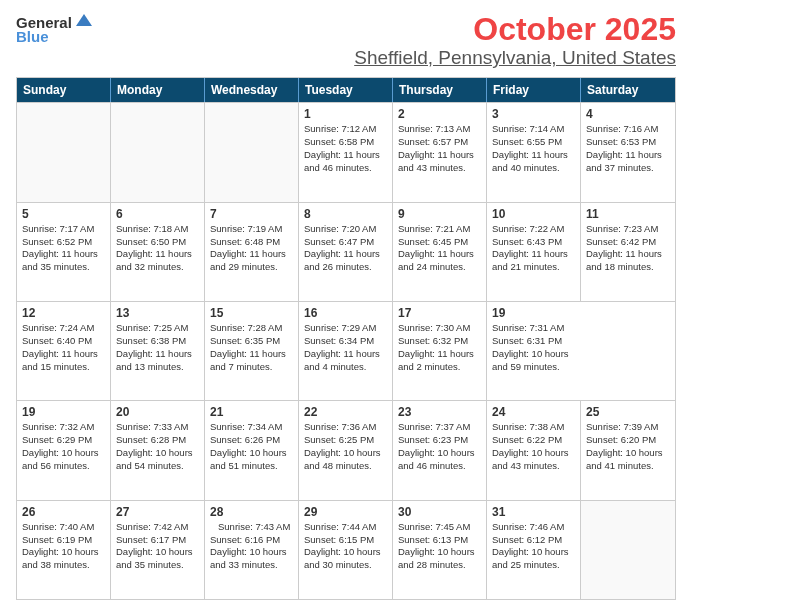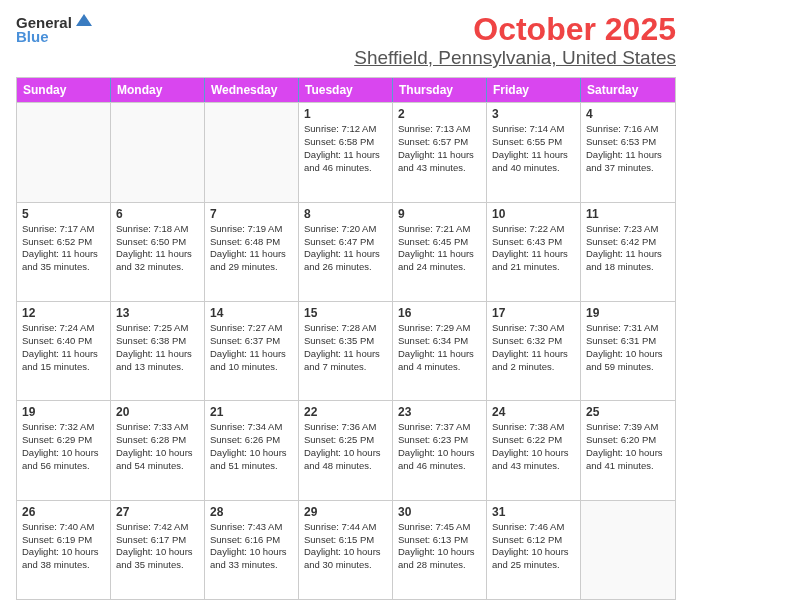--- a/index.html
+++ b/index.html
@@ -44,21 +44,21 @@
     }
     .calendar {
       flex: 1;
       display: flex;
       flex-direction: column;
       border: 1px solid #ccc;
     }
     .cal-header-row {
       display: grid;
       grid-template-columns: repeat(7, 1fr);
-      background: #d946ef;
+      background: #0c4a6e;
     }
     .cal-header-cell {
       color: #fff;
       font-size: 12px;
       font-weight: bold;
       padding: 5px 6px;
       text-align: left;
       border-right: 1px solid #5a9cd1;
     }
     .cal-header-cell:last-child { border-right: none; }
@@ -164,23 +164,20 @@
 Sunset: 6:42 PM
 Daylight: 11 hours and 18 minutes.</span></div>
         </div>
         <div class="cal-row">
           <div class="cal-cell"><span class="day-number">12</span><span style="white-space: pre-line;">Sunrise: 7:24 AM
 Sunset: 6:40 PM
 Daylight: 11 hours and 15 minutes.</span></div>
           <div class="cal-cell"><span class="day-number">13</span><span style="white-space: pre-line;">Sunrise: 7:25 AM
 Sunset: 6:38 PM
 Daylight: 11 hours and 13 minutes.</span></div>
-          <div class="cal-cell"><span class="day-number">14</span><span style="white-space: pre-line;">Sunrise: 7:27 AM
-Sunset: 6:37 PM
-Daylight: 11 hours and 10 minutes.</span></div>
           <div class="cal-cell"><span class="day-number">15</span><span style="white-space: pre-line;">Sunrise: 7:28 AM
 Sunset: 6:35 PM
 Daylight: 11 hours and 7 minutes.</span></div>
           <div class="cal-cell"><span class="day-number">16</span><span style="white-space: pre-line;">Sunrise: 7:29 AM
 Sunset: 6:34 PM
 Daylight: 11 hours and 4 minutes.</span></div>
           <div class="cal-cell"><span class="day-number">17</span><span style="white-space: pre-line;">Sunrise: 7:30 AM
 Sunset: 6:32 PM
 Daylight: 11 hours and 2 minutes.</span></div>
           <div class="cal-cell"><span class="day-number">19</span><span style="white-space: pre-line;">Sunrise: 7:31 AM
@@ -210,21 +207,21 @@
 Sunset: 6:20 PM
 Daylight: 10 hours and 41 minutes.</span></div>
         </div>
         <div class="cal-row">
           <div class="cal-cell"><span class="day-number">26</span><span style="white-space: pre-line;">Sunrise: 7:40 AM
 Sunset: 6:19 PM
 Daylight: 10 hours and 38 minutes.</span></div>
           <div class="cal-cell"><span class="day-number">27</span><span style="white-space: pre-line;">Sunrise: 7:42 AM
 Sunset: 6:17 PM
 Daylight: 10 hours and 35 minutes.</span></div>
-          <div class="cal-cell"><span class="day-number">28</span><span style="white-space: pre-line;">Sunrise: 7:43 AM
+          <div class="cal-cell"><span class="day-number">28</span><span style="white-space: pre-line; margin-left: 8px;">Sunrise: 7:43 AM
 Sunset: 6:16 PM
 Daylight: 10 hours and 33 minutes.</span></div>
           <div class="cal-cell"><span class="day-number">29</span><span style="white-space: pre-line;">Sunrise: 7:44 AM
 Sunset: 6:15 PM
 Daylight: 10 hours and 30 minutes.</span></div>
           <div class="cal-cell"><span class="day-number">30</span><span style="white-space: pre-line;">Sunrise: 7:45 AM
 Sunset: 6:13 PM
 Daylight: 10 hours and 28 minutes.</span></div>
           <div class="cal-cell"><span class="day-number">31</span><span style="white-space: pre-line;">Sunrise: 7:46 AM
 Sunset: 6:12 PM

